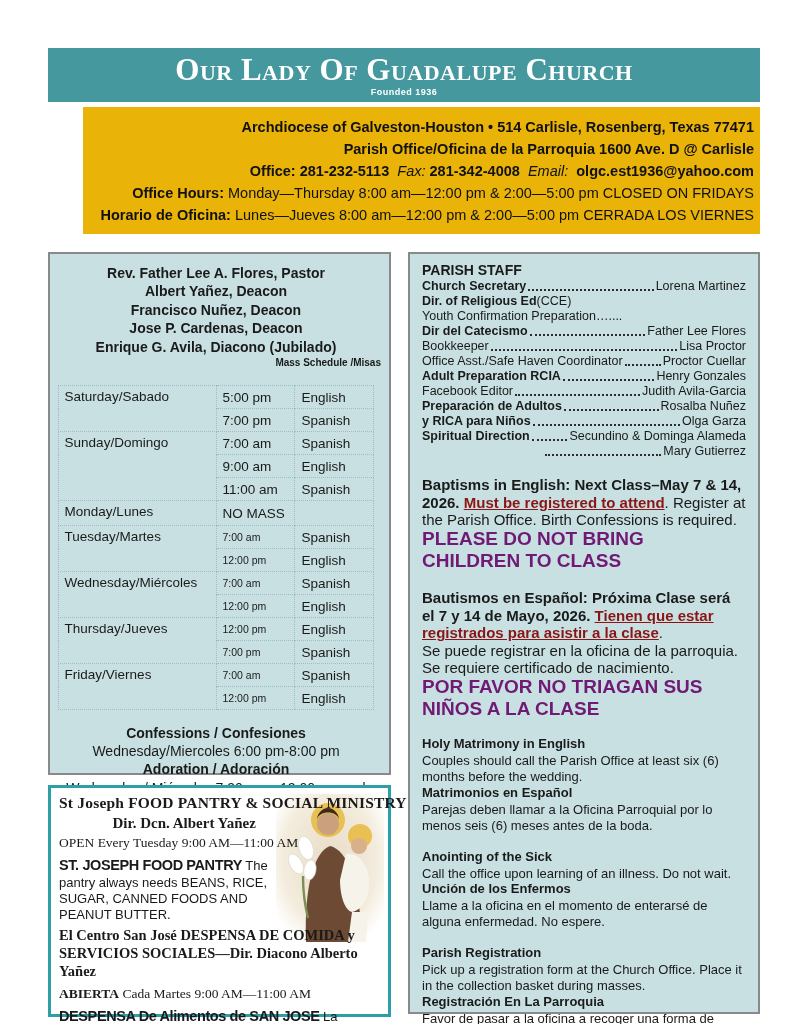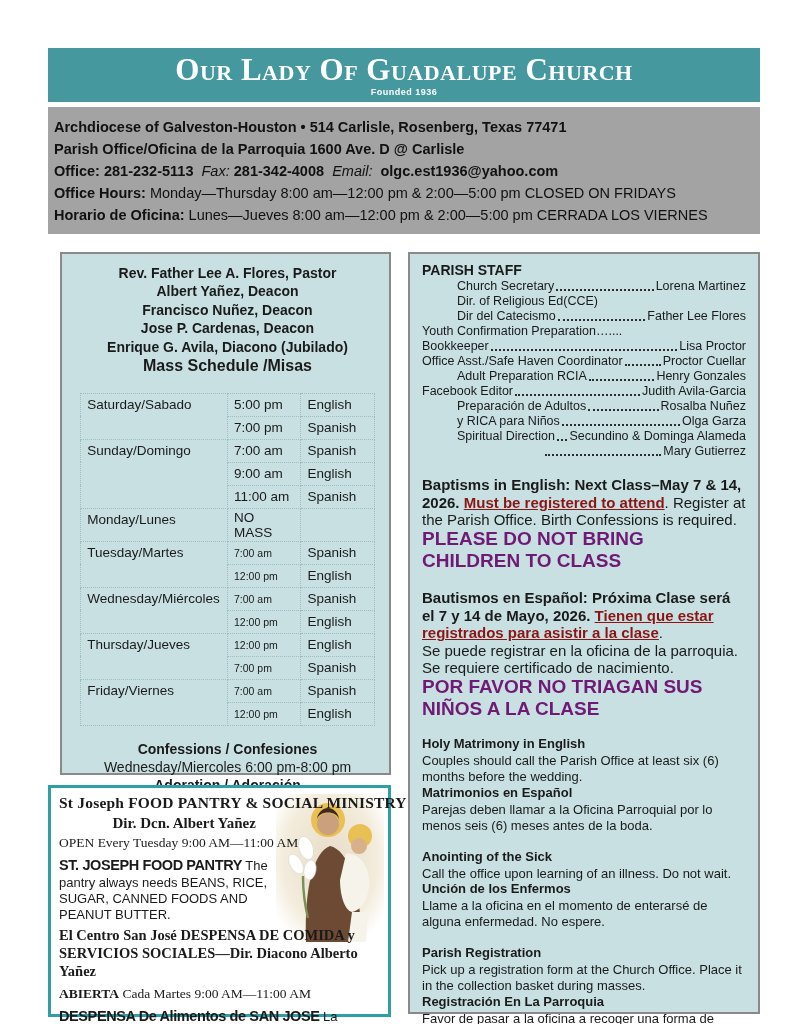--- a/index.html
+++ b/index.html
@@ -15,36 +15,36 @@
     background:#44989e;color:#ffffff;text-align:center;
     padding:6px 0 5px 0;
   }
   .church-title{
     font-family:"Liberation Serif",serif;font-weight:bold;
     font-variant:small-caps;font-size:31px;letter-spacing:.5px;line-height:1.05;
   }
   .founded{font-size:9px;font-weight:bold;letter-spacing:.5px;}
 
   .address-band{
-    background:#a3a3a3;margin-top:5px;text-align:left;
-    padding:9px 6px 8px 6px;font-size:14.5px;line-height:1.52;color:#111;
+    background:#eab308;margin-top:5px;text-align:right;
+    padding:9px 6px 8px 6px;font-size:14.5px;line-height:1.52;color:#111;margin-left:35px;
   }
   .address-band .b{font-weight:bold;}
   .address-band .bi{font-weight:normal;font-style:italic;}
 
   
   .columns{display:flex;gap:17px;margin-top:18px;align-items:flex-start;}
   .col-left{width:343px;flex:none;}
   .col-right{width:352px;flex:none;}
   .panel{background:#c8e0e2;border:2px solid #898989;box-sizing:border-box;}
 
   
-  .left-main{height:523px;padding:10px 8px 6px 12px;margin-left:12px;}
+  .left-main{height:523px;padding:10px 8px 6px 1px;}
   .clergy-line{font-weight:bold;font-size:14px;text-align:center;line-height:1.32;}
-  .mass-title{font-weight:bold;font-size:16px;text-align:center;line-height:1.3;}
+  .mass-title{font-weight:bold;font-size:10px;text-align:right;line-height:1.3;}
 
   #mass-table{border-collapse:collapse;margin:16px auto 0 auto;width:96%;font-size:13.5px;}
   #mass-table td{border:1px dotted #a0bcc0;padding:1px 6px;height:20px;vertical-align:middle;}
   #mass-table td.day{width:50%;vertical-align:top;padding-top:3px;}
   #mass-table td.time{width:25%;}
   #mass-table td.lang{width:25%;}
   #mass-table td.small{font-size:10.5px;}
 
   .confessions{margin-top:14px;text-align:center;font-size:14px;line-height:1.3;}
   .conf-h{font-weight:bold;}
@@ -66,21 +66,21 @@
   .pantry-en{margin-top:6px;width:72%;}
   .blk{font-weight:bold;letter-spacing:-.4px;font-size:14.5px;font-family:"Liberation Sans",sans-serif;}
   .pantry-es-b{font-size:14.5px;margin-top:3px;line-height:1.25;}
   .pantry-abierta{font-size:13.5px;margin-top:6px;}
   .pantry-es{margin-top:6px;}
 
   
   .right-main{height:762px;padding:8px 12px 8px 12px;}
   .staff-title{text-align:left;font-weight:bold;font-size:14px;line-height:1.25;}
   .staff-row{display:flex;font-size:12.5px;line-height:1.2;white-space:nowrap;}
-  .staff-row .b{font-weight:normal;margin-left:35px;}
+  .staff-row .b{font-weight:bold;}
   .leader{flex:1;border-bottom:2px dotted #2b2b2b;margin:0 2px 3px 2px;min-width:8px;}
   .leader.indent{margin-left:38%;}
 
   .baptism{margin-top:17px;font-size:15px;line-height:1.16;}
   .baptism .bold{font-weight:bold;}
   .maroon{color:#8b1515;font-weight:bold;text-decoration:underline;}
   .warning{color:#701a75;font-weight:bold;font-size:19px;line-height:1.16;}
   .bap-body{font-size:15px;line-height:1.16;}
 
   #info-sections{margin-top:16px;}
@@ -257,26 +257,26 @@
             <div class="staff-row">
               <span class="b">Church Secretary</span>
               <span class="leader"></span>
               <span>Lorena Martinez</span>
             </div>
             <div class="staff-row">
               <span class="b">Dir. of  Religious Ed</span>
               <span> (CCE)</span>
             </div>
             <div class="staff-row">
+              <span class="">Youth Confirmation Preparation…....</span>
+            </div>
+            <div class="staff-row">
               <span class="b">Dir del Catecismo</span>
               <span class="leader"></span>
               <span>Father Lee Flores</span>
-            </div>
-            <div class="staff-row">
-              <span class="">Youth Confirmation Preparation…....</span>
             </div>
             <div class="staff-row">
               <span class="">Bookkeeper</span>
               <span class="leader"></span>
               <span>Lisa Proctor</span>
             </div>
             <div class="staff-row">
               <span class="">Office Asst./Safe Haven Coordinator</span>
               <span class="leader"></span>
               <span>Proctor Cuellar</span>

